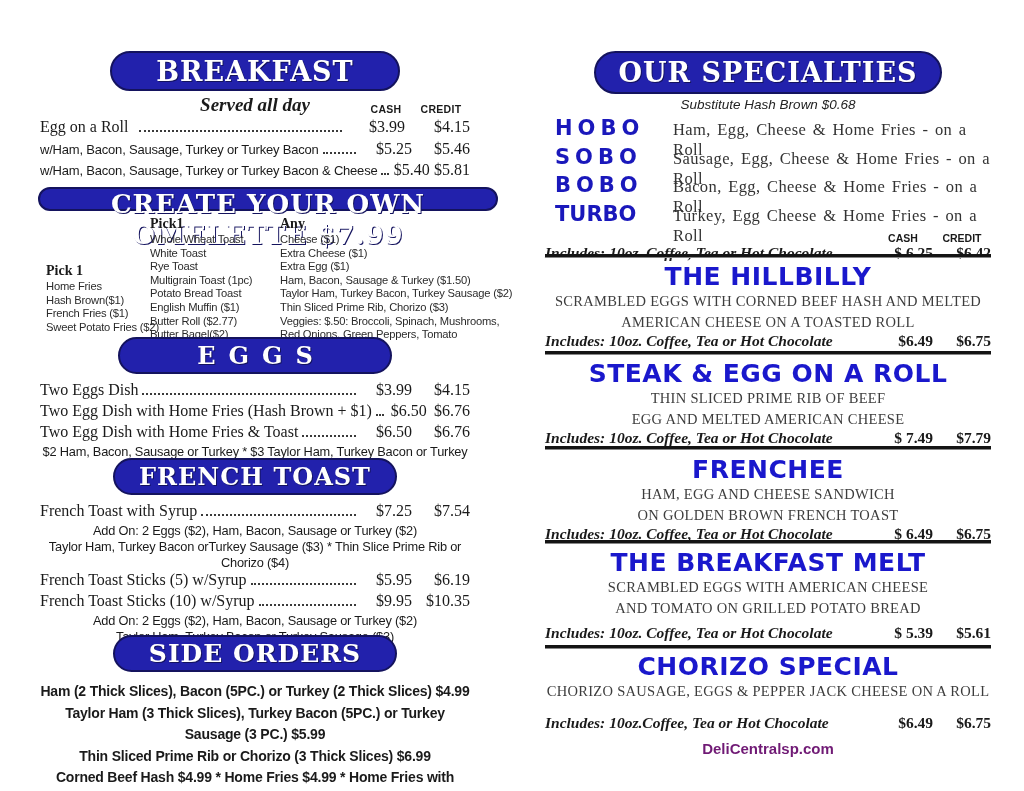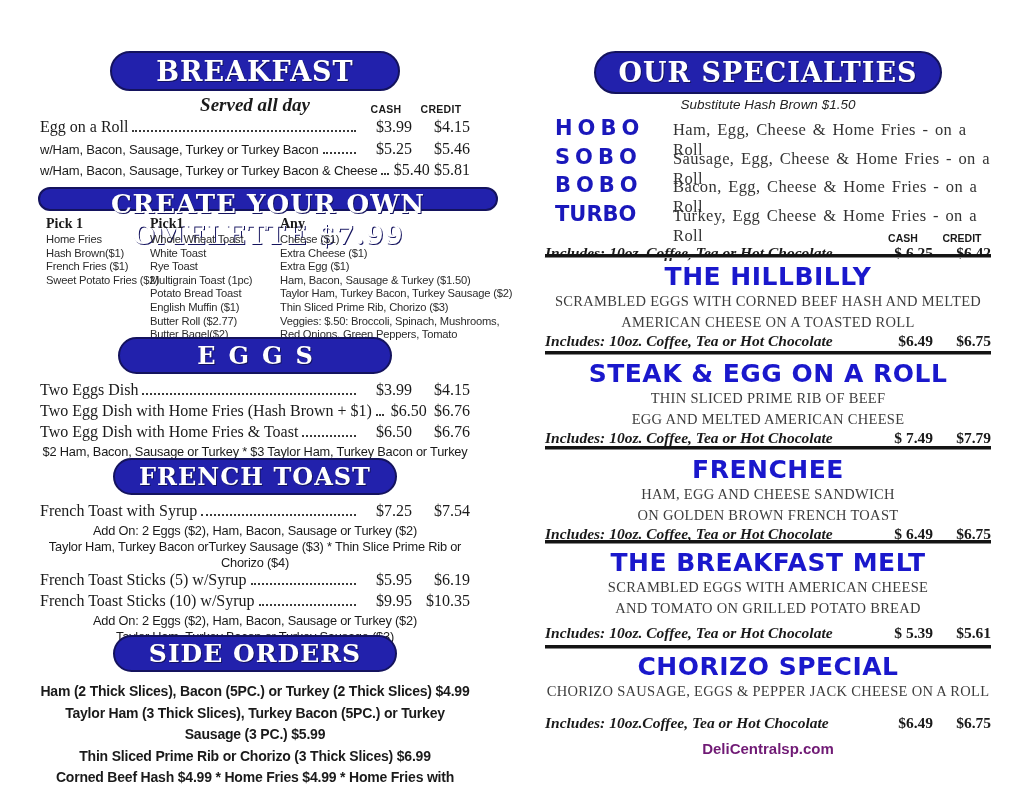--- a/index.html
+++ b/index.html
@@ -41,28 +41,28 @@
   .cc-head .c2 { width:58px; }
 
   .prow { display:flex; align-items:baseline; }
   .prow .pname  { white-space:nowrap; }
   .prow .leader { flex:1; border-bottom:2px dotted #3a3a3a; margin:0 4px 4px 4px; min-width:8px; }
   .prow .cash   { width:52px; text-align:right; font-family:"Liberation Serif", serif; font-size:16px; }
   .prow .credit { width:58px; text-align:right; font-family:"Liberation Serif", serif; font-size:16px; }
 
   .serif-lg { font-family:"Liberation Serif", serif; font-size:16px; }
   .sans-sm  { font-family:"Liberation Sans", sans-serif; font-size:13px; letter-spacing:-.2px; }
-  .row-h22 { height:22px; } .row-h21 { height:21px; }
+  .row-h22 { height:22px;gap:7px; } .row-h21 { height:21px; }
 
   .includes-note { text-align:center; font-family:"Liberation Serif", serif; font-weight:bold;
                    font-style:italic; font-size:13.5px; margin-top:2px; }
 
   
   .om-cols { display:flex; margin-top:5px; padding-left:6px; width:462px; }
-  .om-col1 { width:104px; } .om-col2 { width:136px; } .om-col3 { width:222px; }
+  .om-col1 { width:104px;margin-top:47px; } .om-col2 { width:136px; } .om-col3 { width:222px; }
   .om-head { font-family:"Liberation Serif", serif; font-weight:bold; font-size:14px; margin-bottom:1px; }
   .om-item { font-size:11.2px; line-height:13.6px; color:#2b2b2b; letter-spacing:-.2px; white-space:nowrap; }
 
   .center-note { text-align:center; font-size:12.8px; letter-spacing:-.2px; line-height:16px; }
   .side-line { text-align:center; font-weight:bold; font-size:14px; letter-spacing:-.2px; line-height:21.5px; }
 
   
   .sub-italic { text-align:center; font-style:italic; font-size:13.5px; color:#222; margin-top:2px; }
   .spec-row { display:flex; align-items:baseline; height:28.5px; }
   .spec-name { width:128px; padding-left:10px; color:#1a18bb; font-family:"DejaVu Sans", sans-serif;
@@ -232,21 +232,21 @@
 
   </div>
 </div>
 
 <div class="col col-right">
 
   <div class="block" style="top:48px;">
     <div class="pill pill-specialties">
       <span>OUR SPECIALTIES</span>
     </div>
-    <div class="sub-italic">Substitute Hash Brown $1.50</div>
+    <div class="sub-italic">Substitute Hash Brown $0.68</div>
     <div style="height:4px"></div>
     <div class="spec-row">
       <span class="spec-name spaced">HOBO</span>
       <span class="spec-desc">Ham, Egg, Cheese &amp; Home Fries - on a Roll</span>
     </div>
     <div class="spec-row">
       <span class="spec-name spaced">SOBO</span>
       <span class="spec-desc">Sausage, Egg, Cheese &amp; Home Fries - on a Roll</span>
     </div>
     <div class="spec-row">

